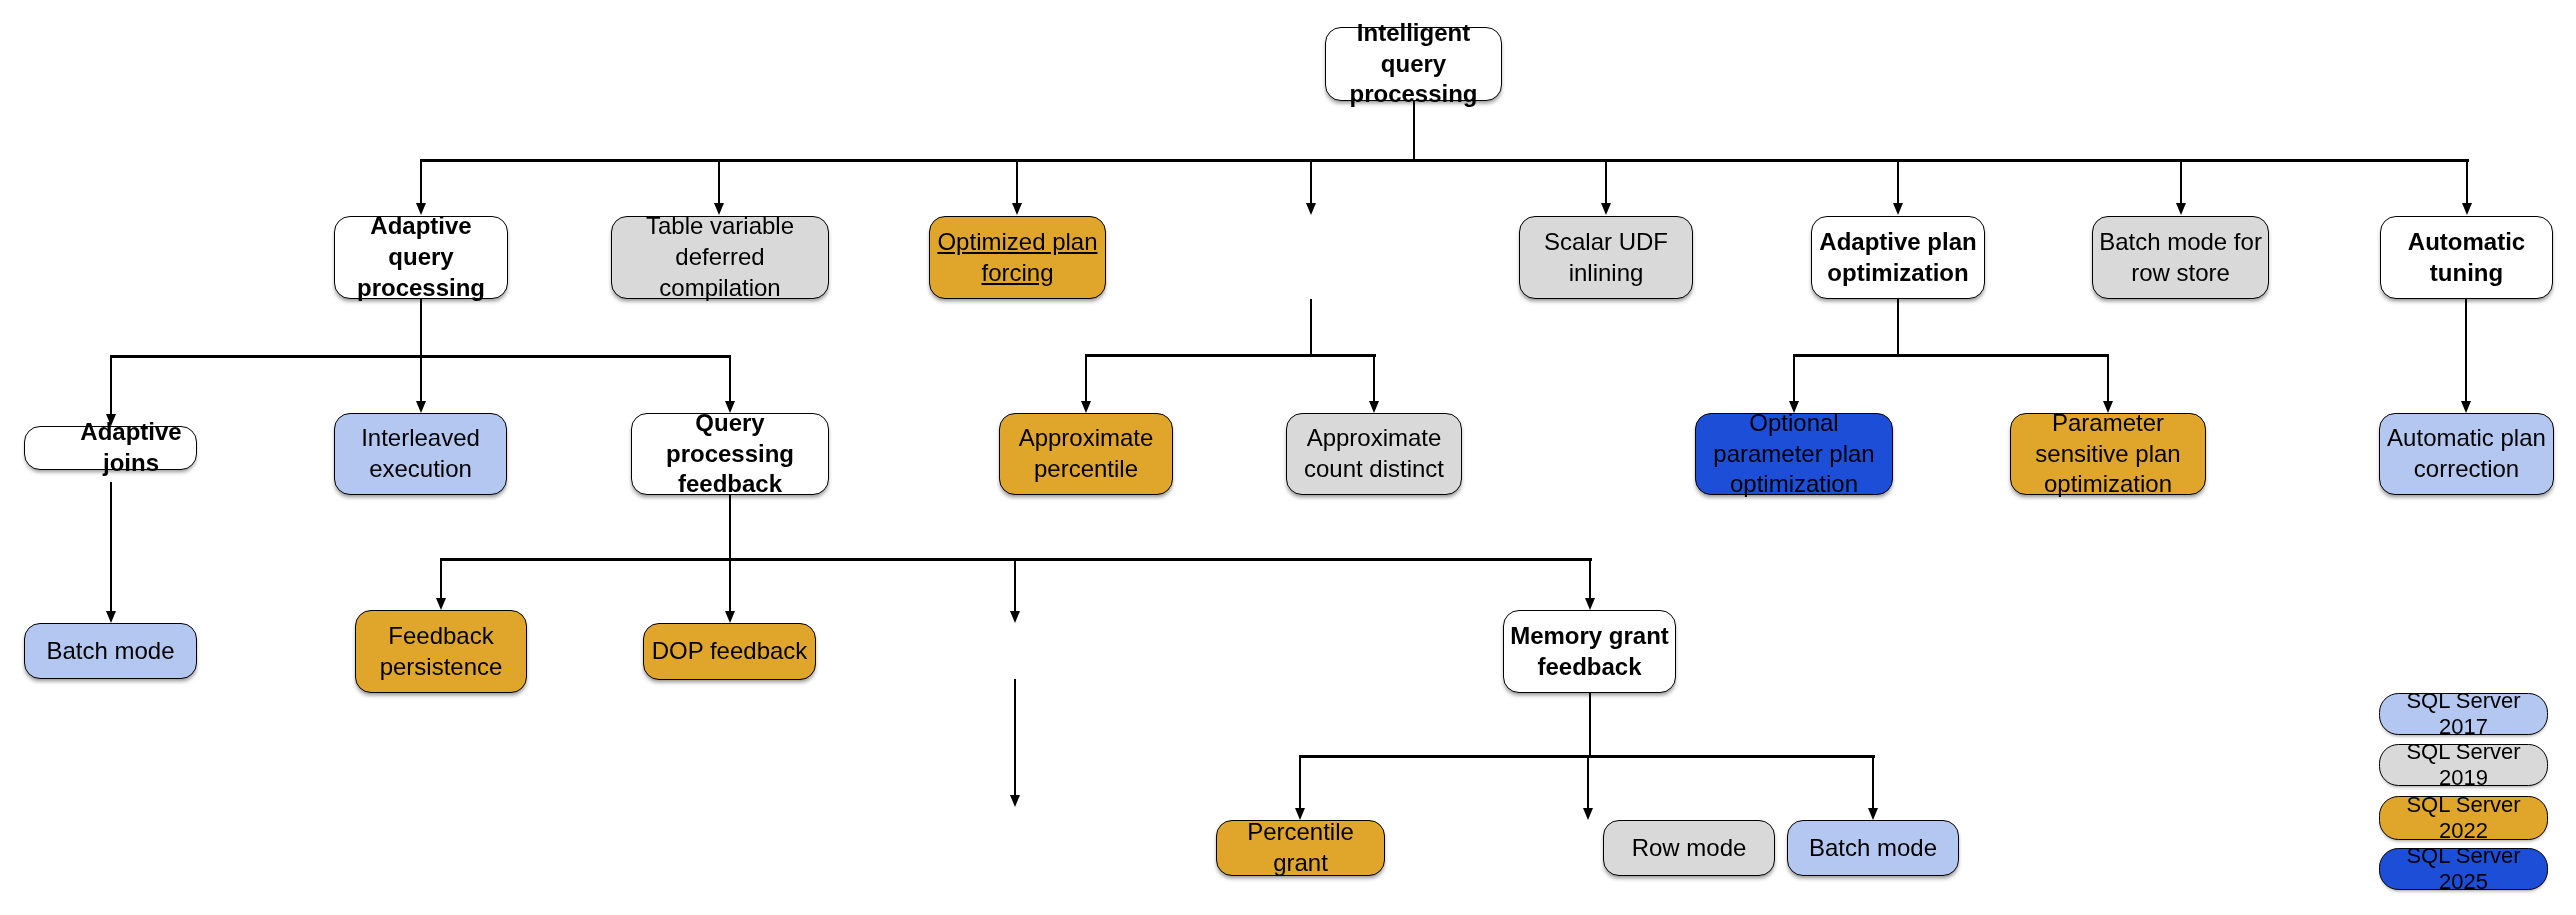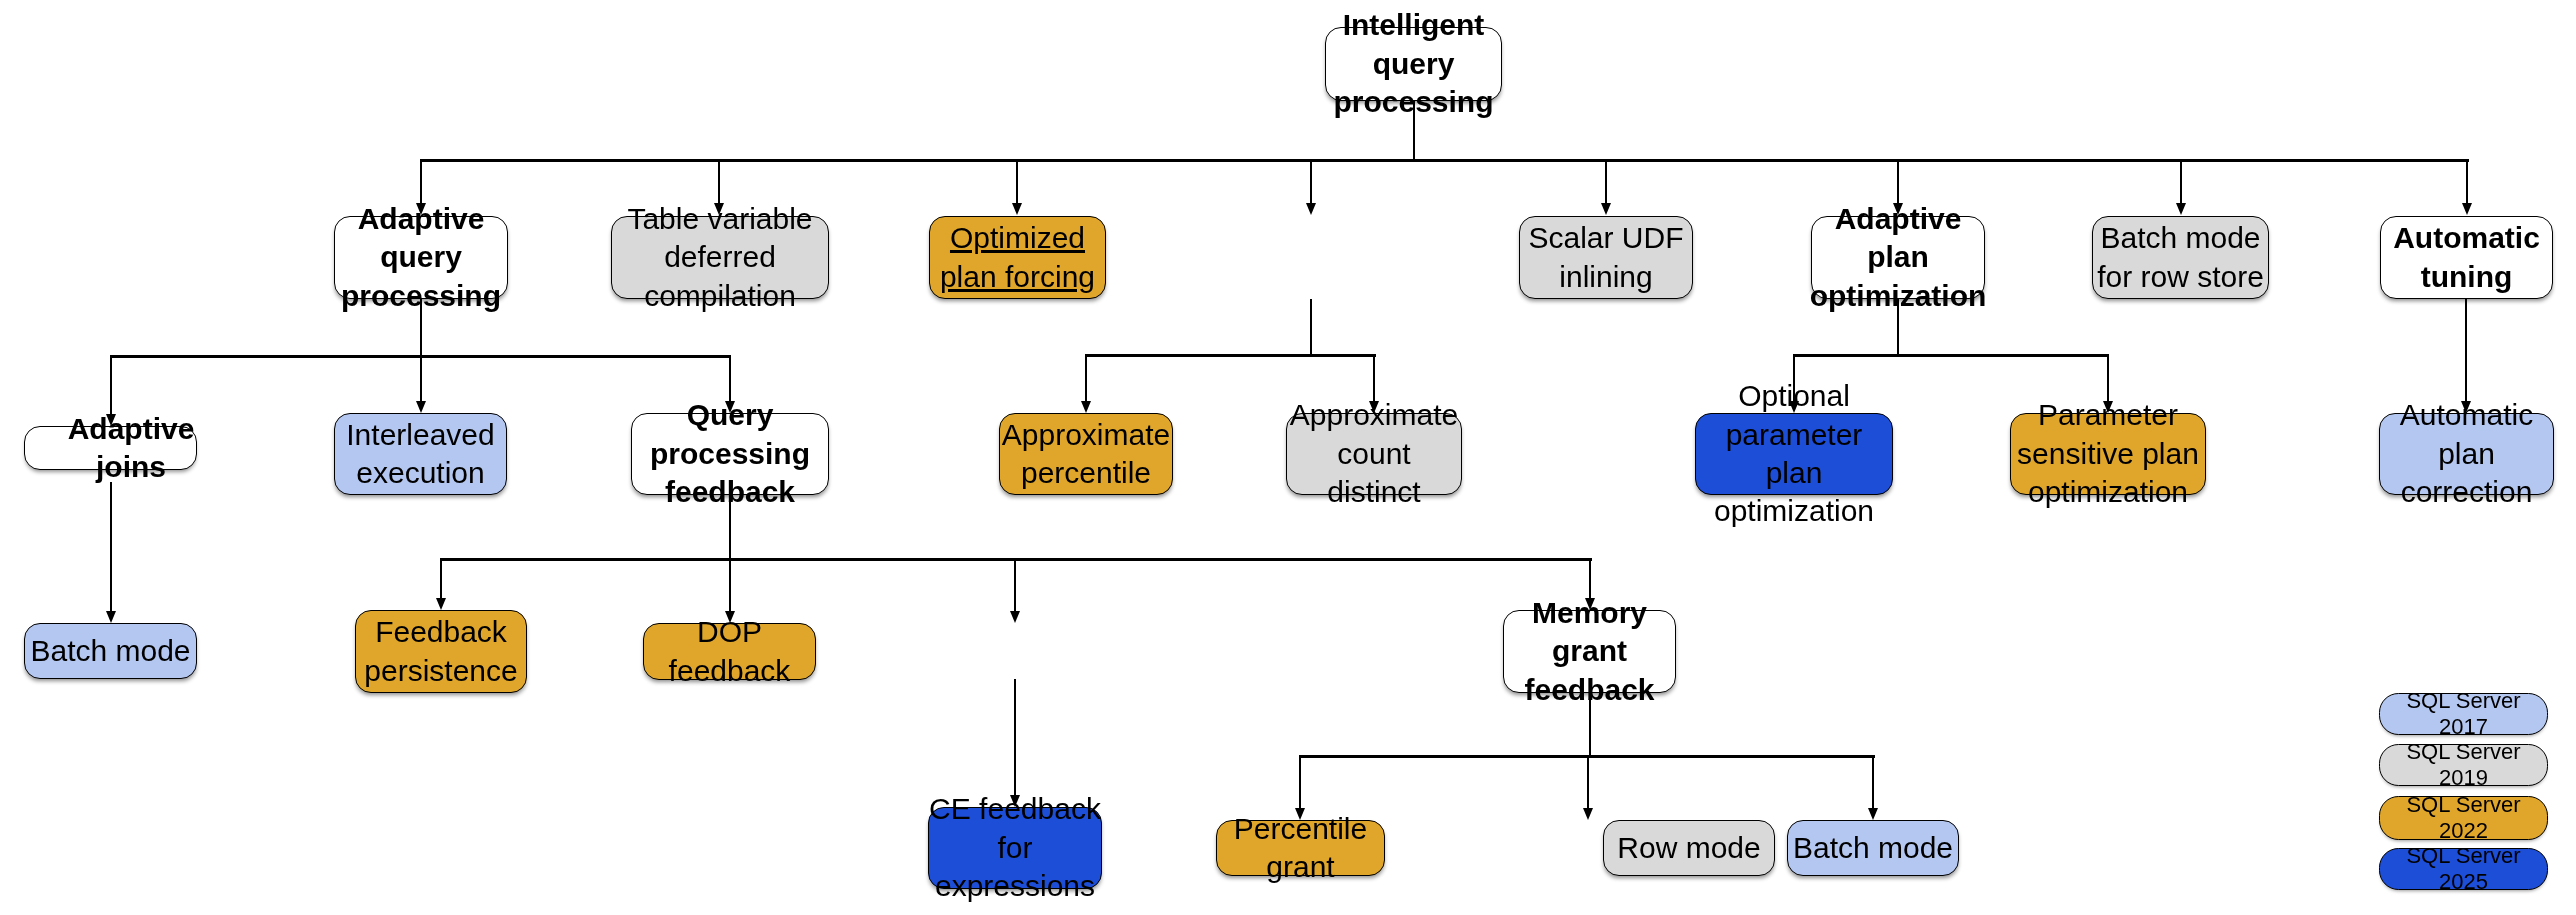--- a/index.html
+++ b/index.html
@@ -4,21 +4,21 @@
 <style>
   html,body{margin:0;padding:0;background:#ffffff;}
   .canvas{
     position:relative;width:2576px;height:916px;background:#ffffff;
     font-family:"Liberation Sans",sans-serif;overflow:hidden;color:#000;
   }
   .node{
     position:absolute;box-sizing:border-box;
     display:flex;align-items:center;justify-content:center;text-align:center;
     border:1.7px solid #000;border-radius:16px;background:#ffffff;
-    font-size:30px;line-height:1.28;
+    font-size:24px;line-height:1.28;
     box-shadow:0 3.4px 4px -1.7px rgba(0,0,0,0.45);
   }
   .cat{font-weight:bold;}
   .v2017{background:#B4C7F0;}
   .v2019{background:#D9D9D9;}
   .v2022{background:#DFA62B;}
   .v2025{background:#1d4ed8;}
   .hline{position:absolute;height:2.9px;background:#000;}
   .vline{position:absolute;width:1.7px;background:#000;}
   .arrow{
@@ -167,23 +167,20 @@
   <div class="node v2022" style="left:355px;top:610px;width:172px;height:83px;">
       <span>Feedback persistence</span>
     </div>
   <div class="node v2022" style="left:643px;top:623px;width:173px;height:57px;">
       <span>DOP feedback</span>
     </div>
   <div class="node cat" style="left:1503px;top:610px;width:173px;height:83px;">
       <span>Memory grant feedback</span>
     </div>
 
-  <div class="node v2025" style="left:928px;top:807px;width:174px;height:82px;">
-      <span>CE feedback for expressions</span>
-    </div>
   <div class="node v2022" style="left:1216px;top:820px;width:169px;height:56px;">
       <span>Percentile grant</span>
     </div>
   <div class="node v2019" style="left:1567px;top:820px;width:172px;height:56px;margin-left:36px;">
       <span>Row mode</span>
     </div>
   <div class="node v2017" style="left:1787px;top:820px;width:172px;height:56px;">
       <span>Batch mode</span>
     </div>
 

